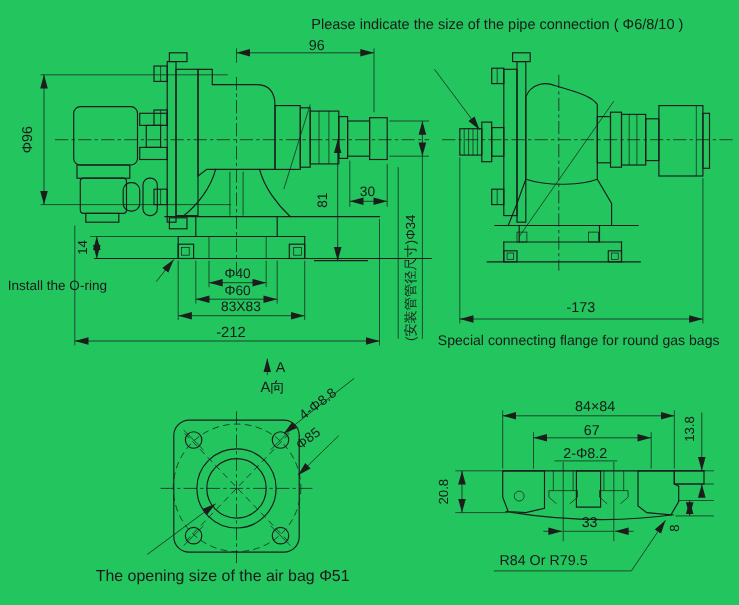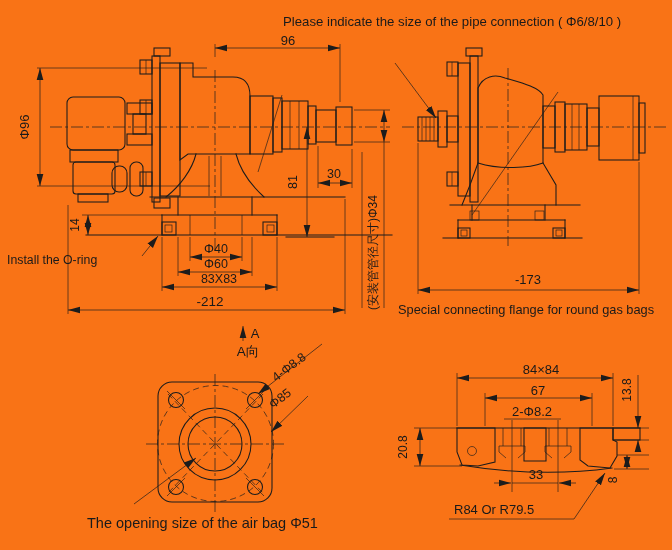--- a/index.html
+++ b/index.html
@@ -1,16 +1,16 @@
 <!DOCTYPE html>
 <html><head>
 <meta charset="utf-8">
 <style>
   html,body{margin:0;padding:0;background:#ffffff;}
-  #stage{position:relative;width:672px;height:550px;background:#f97316;overflow:hidden;}
+  #stage{position:relative;width:672px;height:550px;background:#22c55e;overflow:hidden;}
   .txt{font-family:"Liberation Sans","DejaVu Sans",sans-serif;fill:#1a1a1a;}
   .ln{stroke:#1c1c1c;stroke-width:1.05;fill:none;stroke-linecap:square;}
   .tn{stroke:#1c1c1c;stroke-width:0.65;fill:none;}
   .dim{stroke:#1c1c1c;stroke-width:0.7;fill:none;}
   .cl{stroke:#1c1c1c;stroke-width:0.7;fill:none;stroke-dasharray:12 3 3 3;}
   .d2{stroke:#1c1c1c;stroke-width:0.7;fill:none;stroke-dasharray:6 4;}
 </style>
 </head>
 <body>
 

